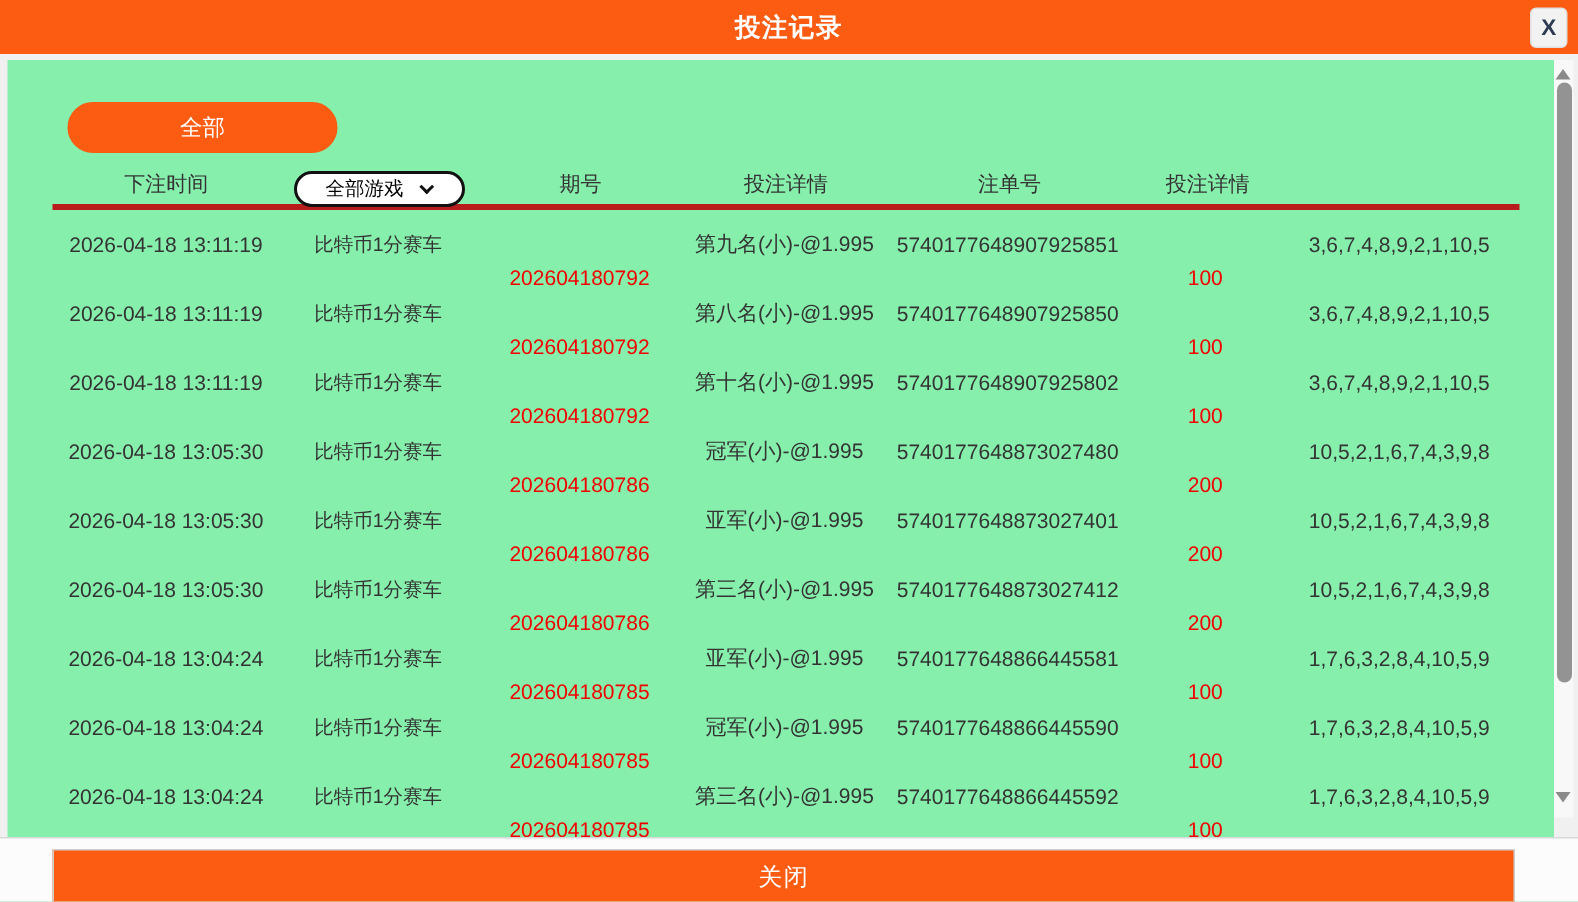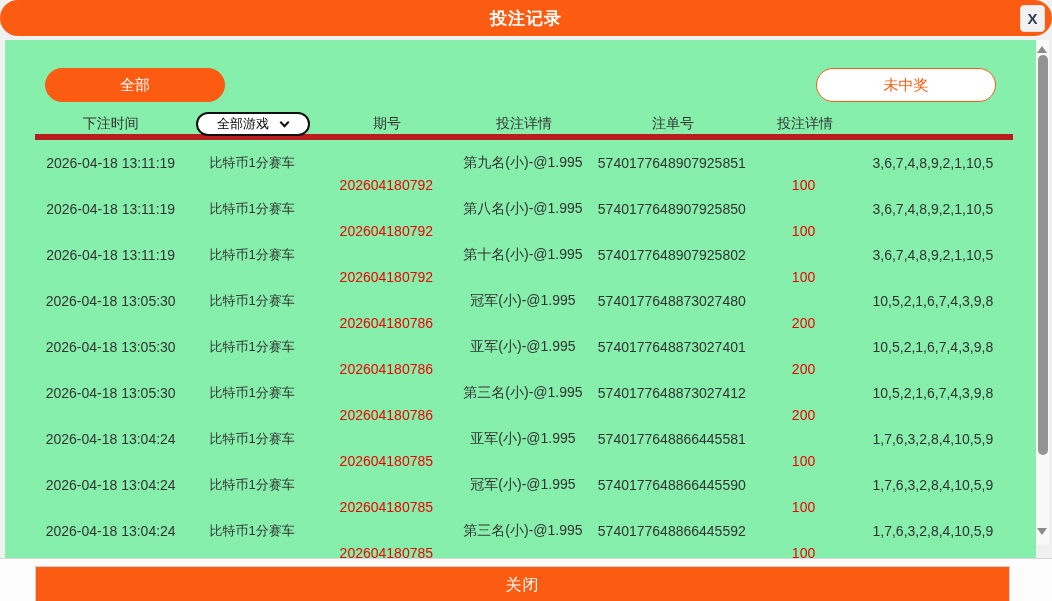--- a/index.html
+++ b/index.html
@@ -12,21 +12,20 @@
     position:relative;
     background:#f0f0f0;
     font-family:"Liberation Sans", sans-serif;
     overflow:hidden;
     color:#333;
   }
   
   .titlebar{
     position:absolute;left:0;top:0;width:1052px;height:36px;
     background:var(--accent);
-    border-radius:18px;
   }
   .titlebar .title{
     width:100%;text-align:center;line-height:38px;
     color:#fff;font-size:17px;font-weight:bold;letter-spacing:1px;
   }
   .close-x{
     position:absolute;right:7px;top:5px;width:25px;height:27px;
     background:#f2f2f2;border:1px solid #e0e0e0;border-radius:4px;
     color:#2c3a52;font-size:15px;font-weight:bold;
     display:flex;align-items:center;justify-content:center;
@@ -45,43 +44,43 @@
   .pill{
     width:180px;height:34px;border-radius:17px;
     border:1px solid var(--accent);background:#fff;color:var(--accent);
     font-size:15px;display:flex;align-items:center;justify-content:center;
     cursor:pointer;font-family:inherit;
   }
   .pill.active{background:var(--accent);color:#fff;border-color:var(--accent);}
   
   .thead{
     position:absolute;left:30px;right:23px;top:74px;height:26px;
-    display:flex;align-items:center;
-    border-bottom:6px solid #b91c1c;
+    display:flex;align-items:flex-start;
+    border-bottom:4px solid #b91c1c;
     font-size:14px;color:#333;
   }
   .tbody{
     position:absolute;left:30px;right:25px;top:100px;bottom:0;
     display:flex;flex-direction:column;overflow:hidden;
   }
   .row{height:46px;display:flex;align-items:center;}
   .hcell,.cell{text-align:center;overflow:hidden;white-space:nowrap;}
   .c1{width:15.5%;}
   .c2{width:13.5%;}
   .c3{width:14%;}
   .c4{width:14%;}
   .c5{width:16.5%;}
   .c6{width:10.5%;}
   .c7{width:16%;}
   .cell{font-size:14px;color:#333;}
   .cell.game{font-size:13px;}
   .cell.issue,.cell.amount{color:var(--red);margin-top:44px;}
   
   .game-select{
-    margin:14px auto;width:114px;height:24px;
+    margin:0 auto;width:114px;height:24px;
     border:2px solid #111;border-radius:12px;background:#fff;
     display:flex;align-items:center;justify-content:center;
     font-size:13px;color:#000;cursor:pointer;
   }
   .chevron{
     width:7px;height:7px;margin-left:12px;margin-top:-4px;
     border-right:2px solid #111;border-bottom:2px solid #111;
     transform:rotate(45deg);
   }
   
@@ -119,21 +118,20 @@
   <div class="title">投注记录</div>
   <div class="close-x">
     <span>X</span>
   </div>
 </div>
 
 <div class="panel">
 
   <div class="filters">
     <button class="pill active">全部</button>
-    <button class="pill">未中奖</button>
   </div>
 
   <div class="thead">
     <div class="hcell c1">下注时间</div>
     <div class="hcell c2">
       <div class="game-select">
         <span>全部游戏</span>
         <span class="chevron"></span>
       </div>
     </div>

